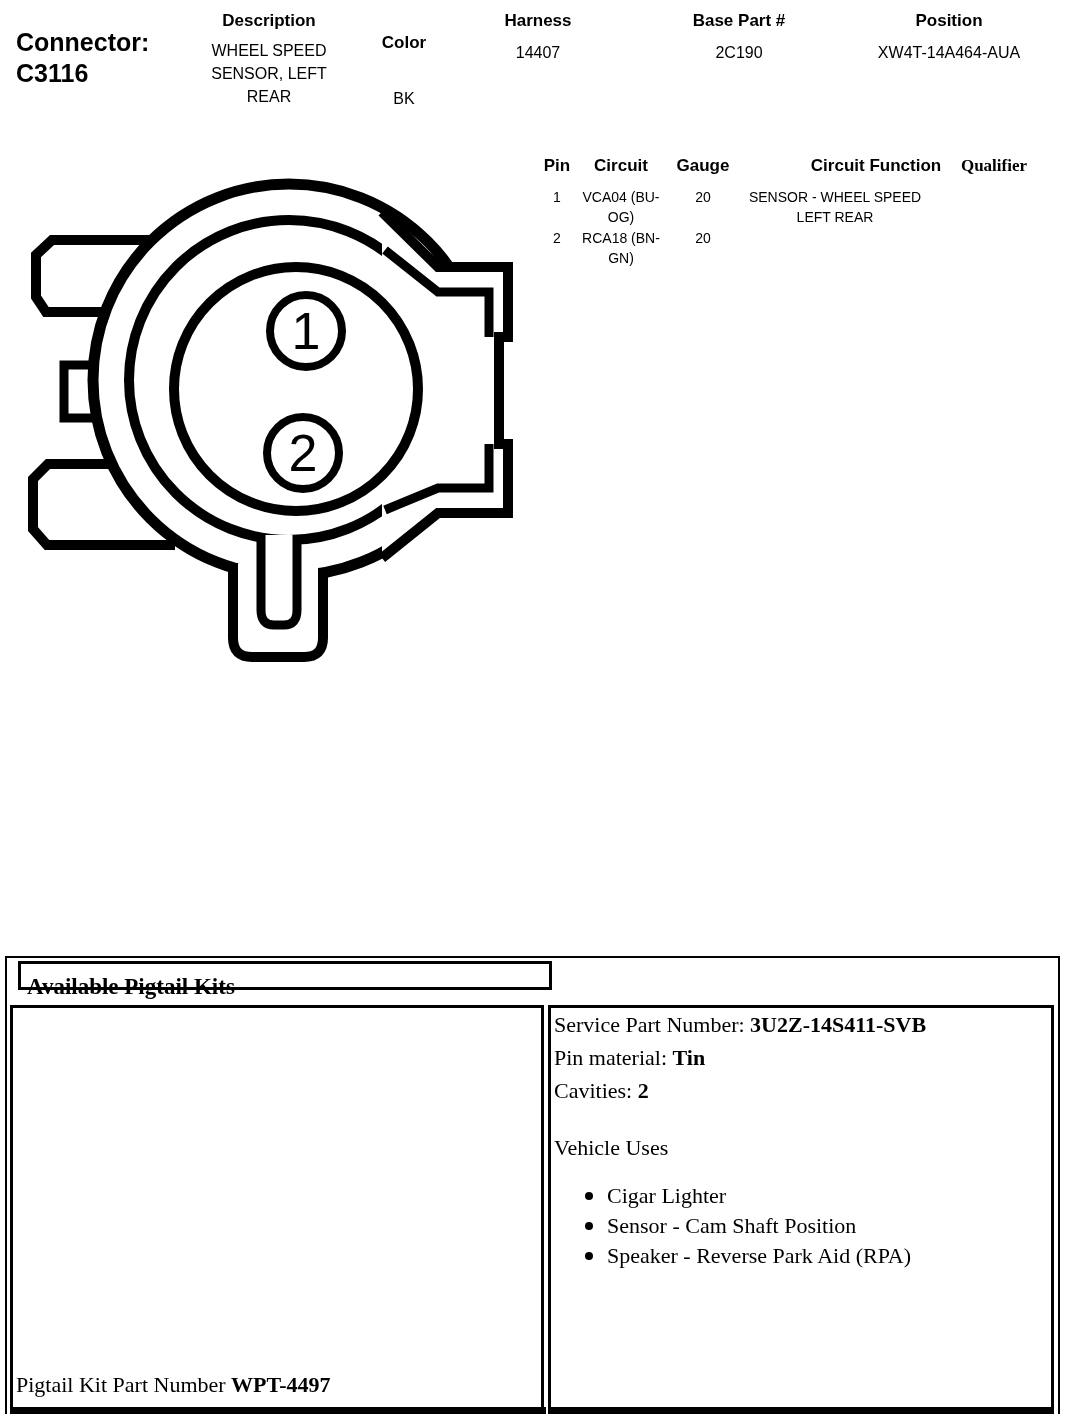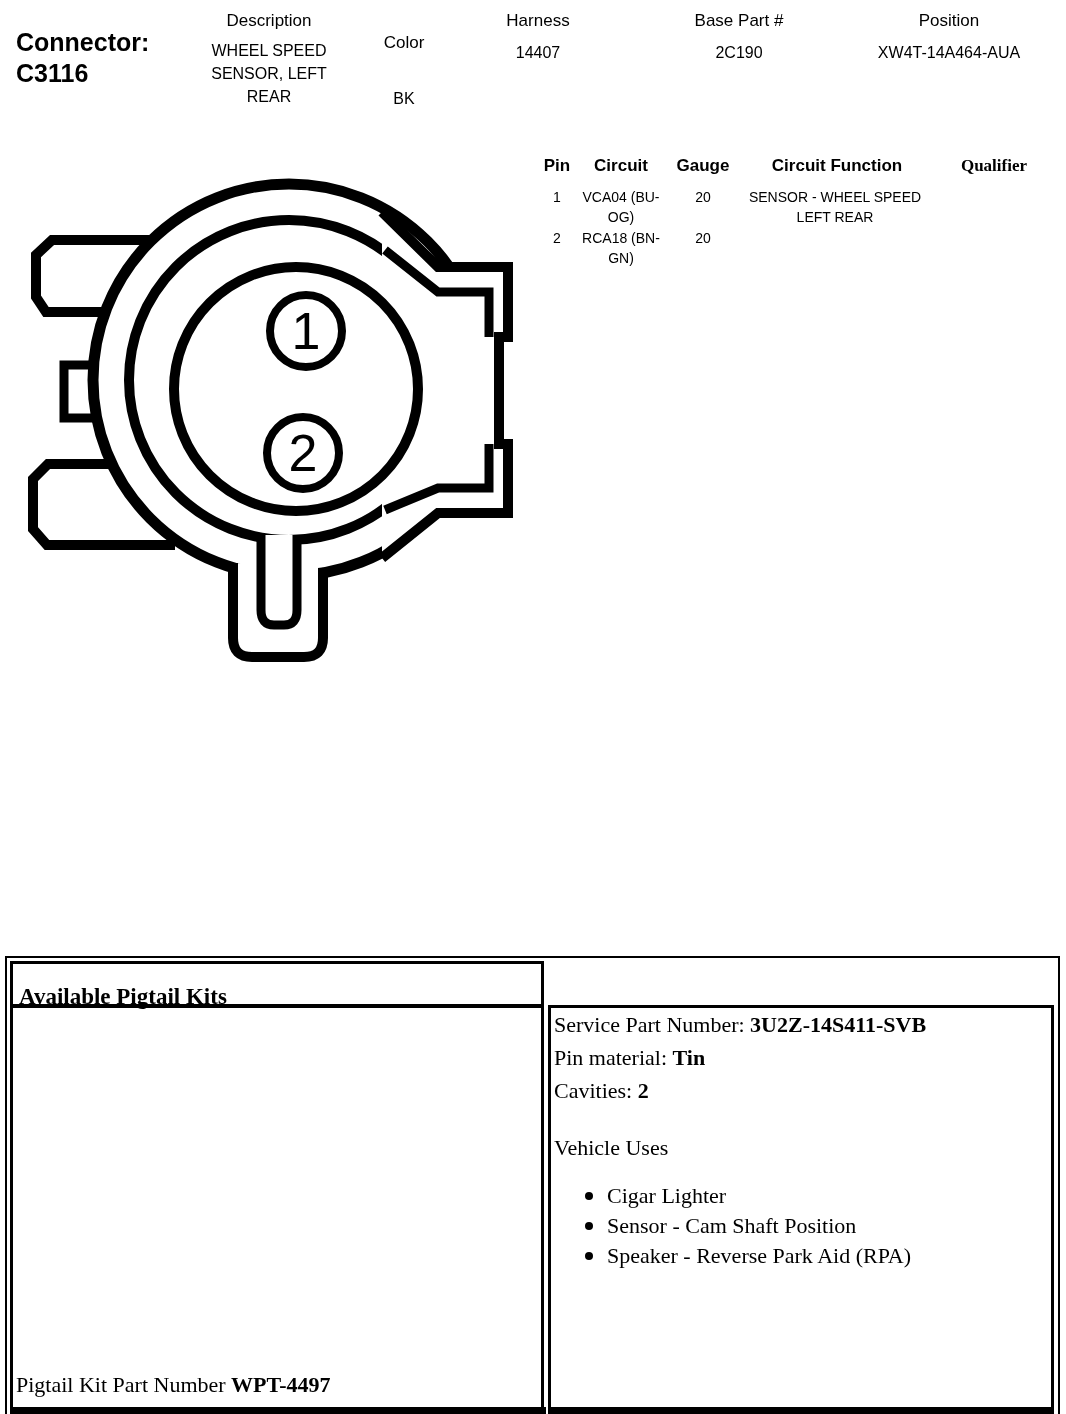--- a/index.html
+++ b/index.html
@@ -9,56 +9,56 @@
     overflow:hidden;font-family:"Liberation Sans",sans-serif;
   }
   .abs{position:absolute;}
   .b{font-weight:bold;}
   .c{text-align:center;}
   .pre{white-space:pre-line;}
   .serif{font-family:"Liberation Serif",serif;}
 
   
   .conn-title{left:16px;top:27px;font-size:25px;font-weight:bold;line-height:31px;}
-  .hdr-label{font-size:17px;font-weight:normal;}
+  .hdr-label{font-size:17px;font-weight:bold;}
   .hdr-value{font-size:16px;line-height:23px;}
   .col-desc-label{left:189px;top:11px;width:160px;}
   .col-desc-value{left:189px;top:39px;width:160px;}
   .col-color-label{left:364px;top:33px;width:80px;}
   .col-color-value{left:364px;top:62px;width:80px;margin-top:25px;}
   .col-harness-label{left:478px;top:11px;width:120px;}
   .col-harness-value{left:478px;top:41px;width:120px;}
   .col-basepart-label{left:659px;top:11px;width:160px;}
   .col-basepart-value{left:659px;top:41px;width:160px;}
   .col-hardshell-label{left:839px;top:11px;width:220px;}
   .col-hardshell-value{left:839px;top:41px;width:220px;}
 
   
   .pth{font-size:17px;font-weight:bold;top:156px;}
   .ph-pin{left:527px;width:60px;}
   .ph-circuit{left:576px;width:90px;}
   .ph-gauge{left:663px;width:80px;}
-  .ph-function{left:732px;width:210px;text-align:center;}
+  .ph-function{left:771px;width:210px;text-align:center;}
   .ph-qualifier{left:934px;width:120px;font-family:Liberation Serif, serif;}
   .ptc{font-size:14px;line-height:20px;}
   .r1{top:187px;}
   .r2{top:228px;}
   .pc-pin{left:537px;width:40px;}
   .pc-circuit{left:571px;width:100px;}
   .pc-gauge{left:683px;width:40px;}
   .pc-function{left:725px;width:220px;text-align:center;}
   .pc-qualifier{left:934px;width:120px;}
 
   
   .diagram{left:0px;top:160px;}
 
   
   .tbl-outer{left:5px;top:956px;width:1055px;height:470px;border:2px solid #000;}
-  .cell-head{left:10px;top:961px;width:534px;height:29px;border:3px solid #000;
-             font-size:23px;font-weight:bold;padding:20px 6px;}
+  .cell-head{left:18px;top:961px;width:534px;height:29px;border:3px solid #000;
+             font-size:23px;font-weight:bold;padding:10px 6px;}
   .cell-left{left:10px;top:1005px;width:534px;height:420px;border:3px solid #000;}
   .cell-right{left:548px;top:1005px;width:506px;height:420px;border:3px solid #000;}
   .kit-line{left:16px;top:1372px;width:520px;font-size:22px;}
   .svc{left:554px;top:1008px;width:494px;font-size:22px;line-height:33px;}
   .svc-uses{margin-top:24px;}
   .uses-list{margin:17px 0 0 0;padding:0;list-style:none;}
   .uses-list li{position:relative;padding-left:53px;line-height:30px;}
   .dot{position:absolute;left:31px;top:11px;width:8px;height:8px;border-radius:50%;background:#000;}
   .bar{background:#000;height:7px;top:1407px;}
   .bar-left{left:10px;width:536px;}

